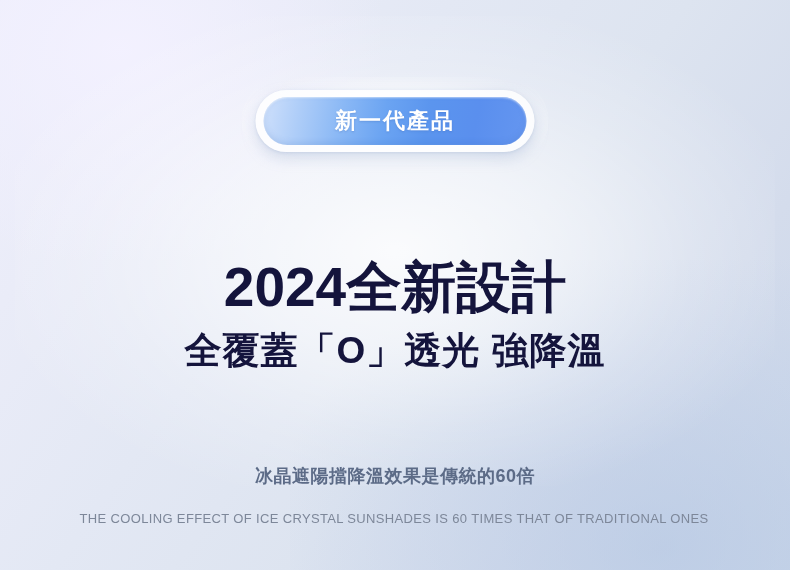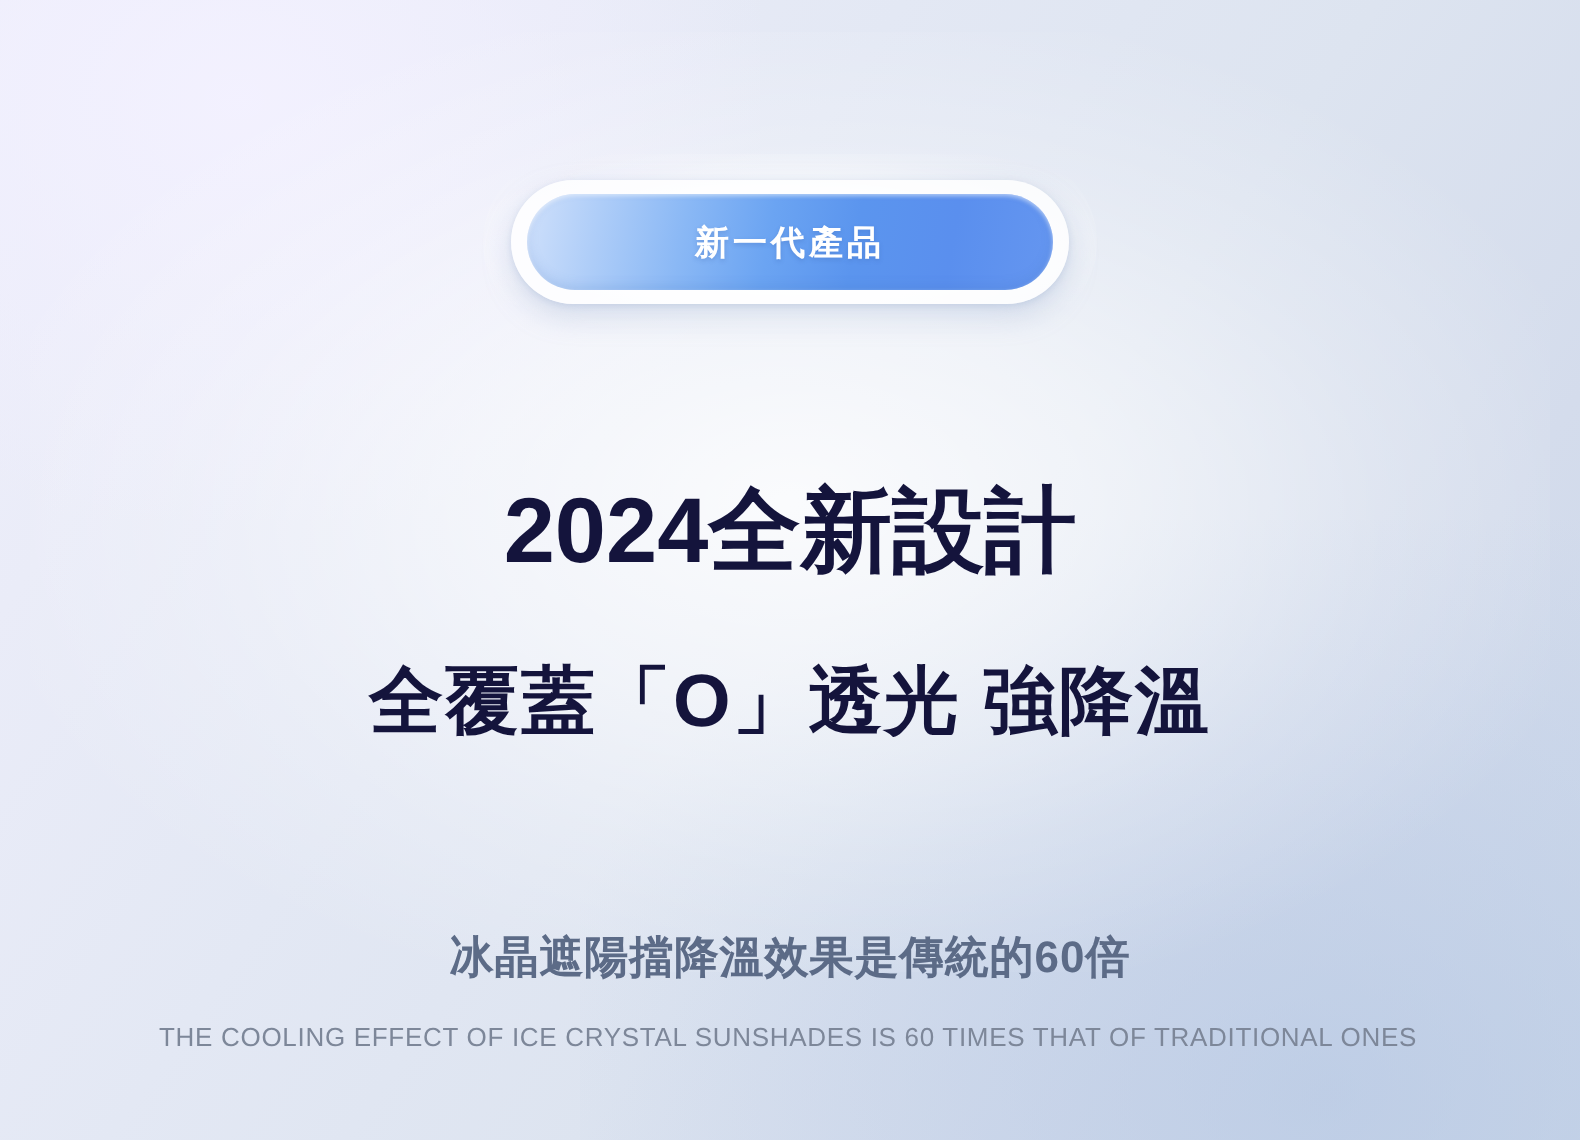--- a/index.html
+++ b/index.html
@@ -148,61 +148,61 @@
     box-shadow:
       inset 0 1px 2px rgba(255,255,255,0.55),
       inset 0 -2px 6px rgba(60,110,190,0.18);
     display: flex;
     align-items: center;
     justify-content: center;
   }
 
   .badge-label {
     color: #ffffff;
-    font-size: 17px;
+    font-size: 22px;
     font-weight: 700;
     letter-spacing: 2px;
     line-height: 1;
     text-shadow: 0 1px 2px rgba(60,100,175,0.30);
     white-space: nowrap;
   }
 
   
   .headline {
     position: absolute;
     left: 0;
     right: 0;
     text-align: center;
     color: #14143c;
     font-weight: 700;
     line-height: 1;
     white-space: nowrap;
   }
 
   .headline-1 {
-    top: 242px;
-    font-size: 46px;
+    top: 260px;
+    font-size: 55px;
     letter-spacing: 0px;
   }
 
   .headline-2 {
     top: 332px;
     font-size: 37px;
     letter-spacing: 1px;
   }
 
   
   .subtitle-cn {
     position: absolute;
     top: 466px;
     left: 0;
     right: 0;
     text-align: center;
     color: #5c6b87;
-    font-size: 22px;
+    font-size: 18px;
     font-weight: 600;
     letter-spacing: 0.5px;
     line-height: 1.2;
     white-space: nowrap;
   }
 
   .subtitle-en {
     position: absolute;
     top: 511px;
     left: 0;

